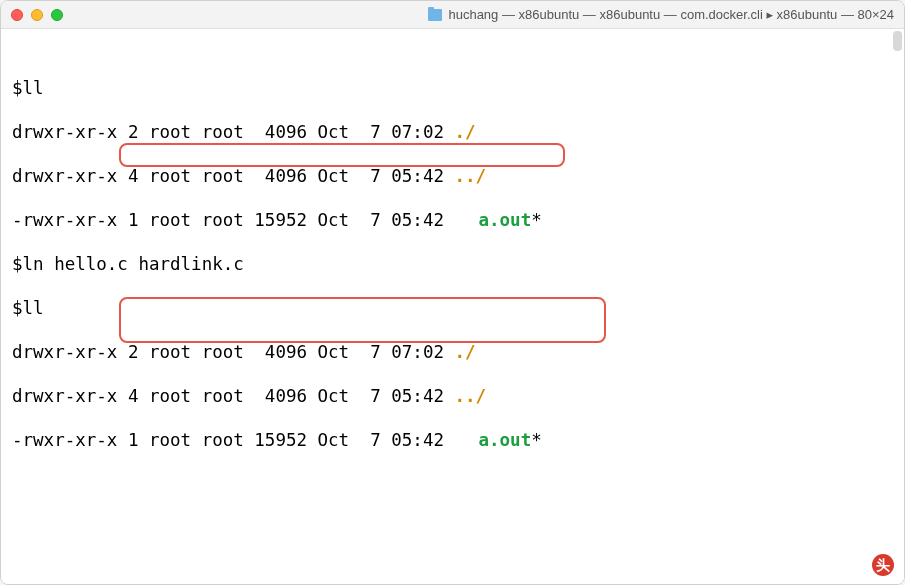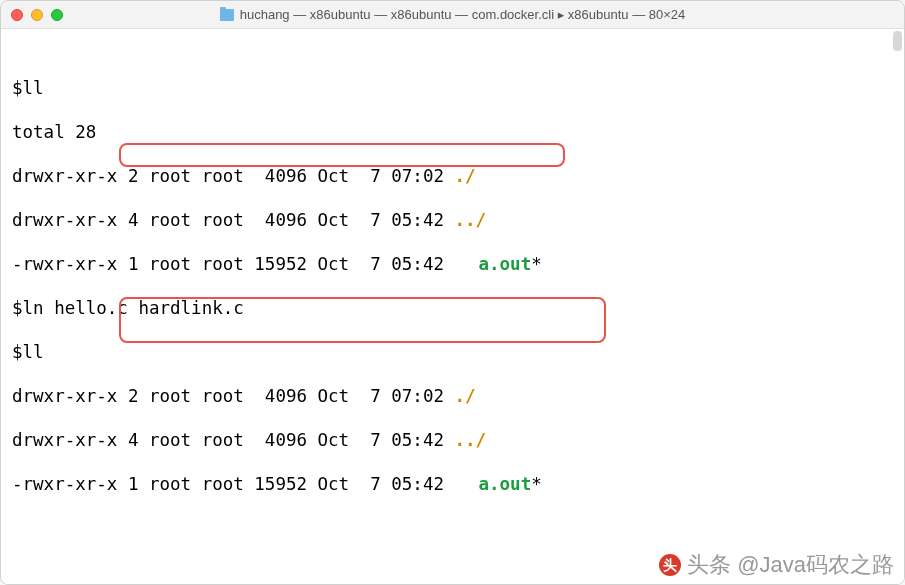--- a/index.html
+++ b/index.html
@@ -44,21 +44,21 @@
     .tl-min { background: #febc2e; border: 0.5px solid #d79f22; }
     .tl-max { background: #28c840; border: 0.5px solid #1aab29; }
     .title-text {
       flex: 1;
       text-align: center;
       font-size: 13px;
       color: #555;
       font-family: -apple-system, "Helvetica Neue", sans-serif;
       display: flex;
       align-items: center;
-      justify-content: center;
+      justify-content: flex-end;
       gap: 6px;
     }
     .folder-icon {
       width: 14px; height: 12px;
       background: #6fb5e8;
       border-radius: 1px;
       position: relative;
     }
     .folder-icon::before {
       content: "";
@@ -126,35 +126,33 @@
     </div>
     <div class="title-text">
       <span class="folder-icon"></span>
       <span>huchang — x86ubuntu — x86ubuntu — com.docker.cli ▸ x86ubuntu — 80×24</span>
     </div>
   </div>
 
   <div class="terminal-body rel">
     <div class="scrollbar-track"></div>
 <span class="ln"><span>$ll</span></span>
-<span class="ln"><span>total 28</span></span>
 <span class="ln"><span>drwxr-xr-x 2 root root  4096 Oct  7 07:02 </span><span class="orange bold">./</span></span>
 <span class="ln"><span>drwxr-xr-x 4 root root  4096 Oct  7 05:42 </span><span class="orange bold">../</span></span>
 <span class="ln"><span>-rwxr-xr-x 1 root root 15952 Oct  7 05:42 </span><span class="green">a.out</span><span>*</span></span>
 <span class="ln"><span>$ln hello.c hardlink.c</span></span>
 <span class="ln"><span>$ll</span></span>
 <span class="ln"><span>drwxr-xr-x 2 root root  4096 Oct  7 07:02 </span><span class="orange bold">./</span></span>
 <span class="ln"><span>drwxr-xr-x 4 root root  4096 Oct  7 05:42 </span><span class="orange bold">../</span></span>
 <span class="ln"><span>-rwxr-xr-x 1 root root 15952 Oct  7 05:42 </span><span class="green">a.out</span><span>*</span></span>
 
 
 
 
     
     <div class="overlay-box" style="left:118px; top:114px; width:446px; height:24px;"></div>
     <div class="overlay-box" style="left:118px; top:268px; width:487px; height:46px;"></div>
 
     <div class="watermark">
       <span class="watermark-icon">头</span>
-      <span>头条 @Java码农之路</span>
     </div>
   </div>
 </div>
 
 </body></html>

